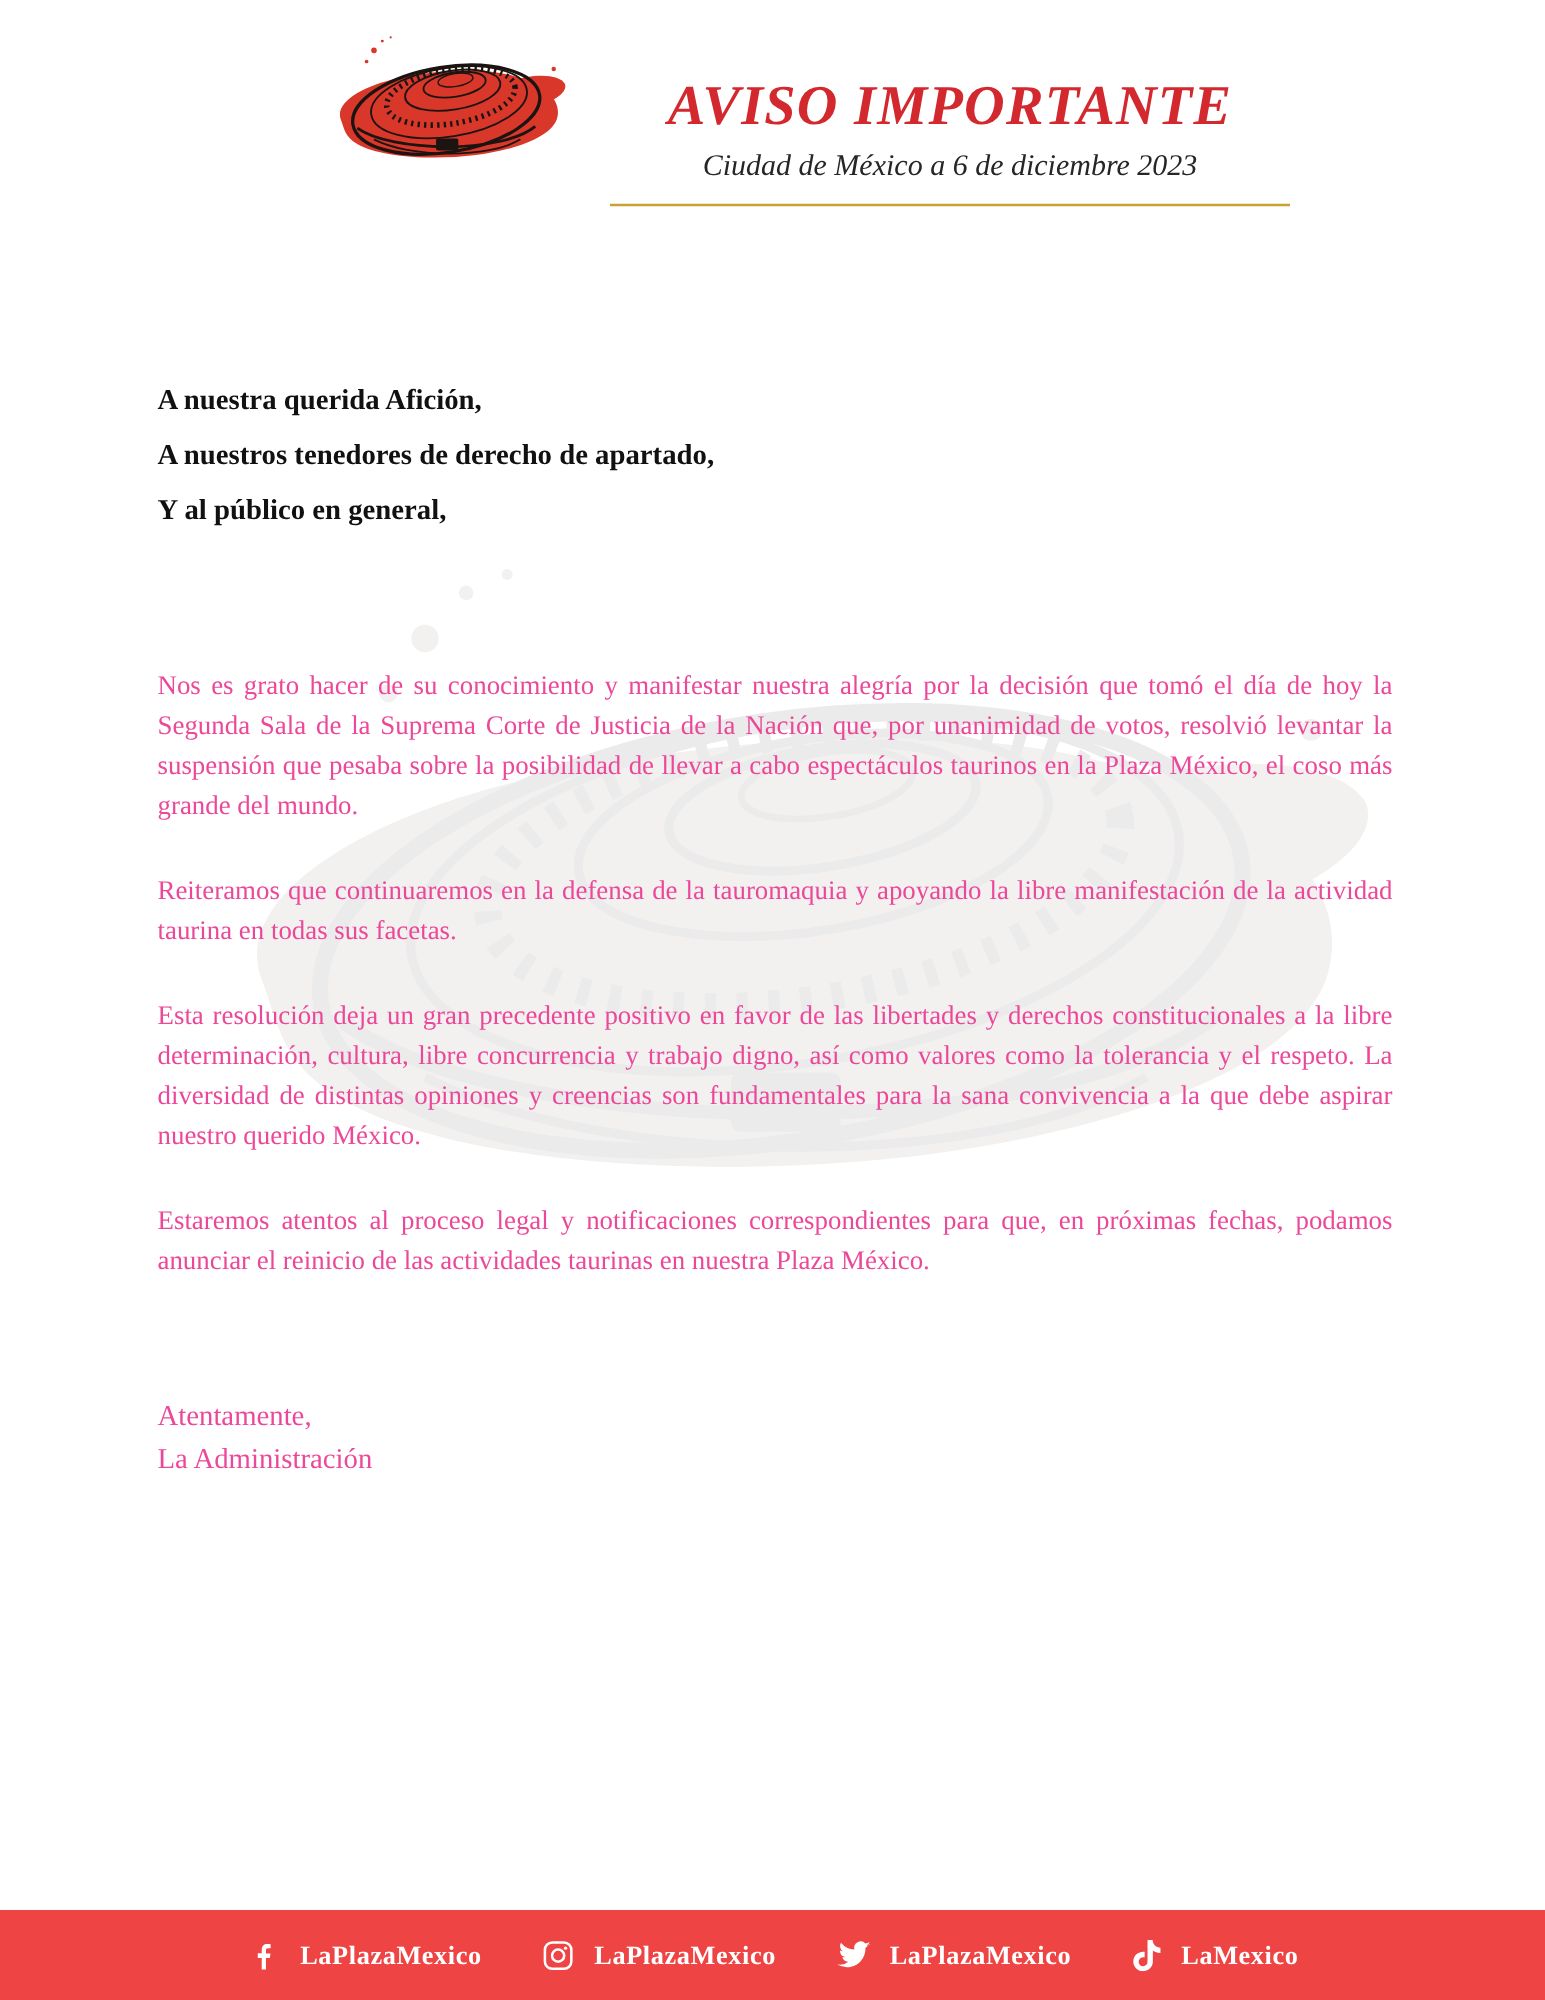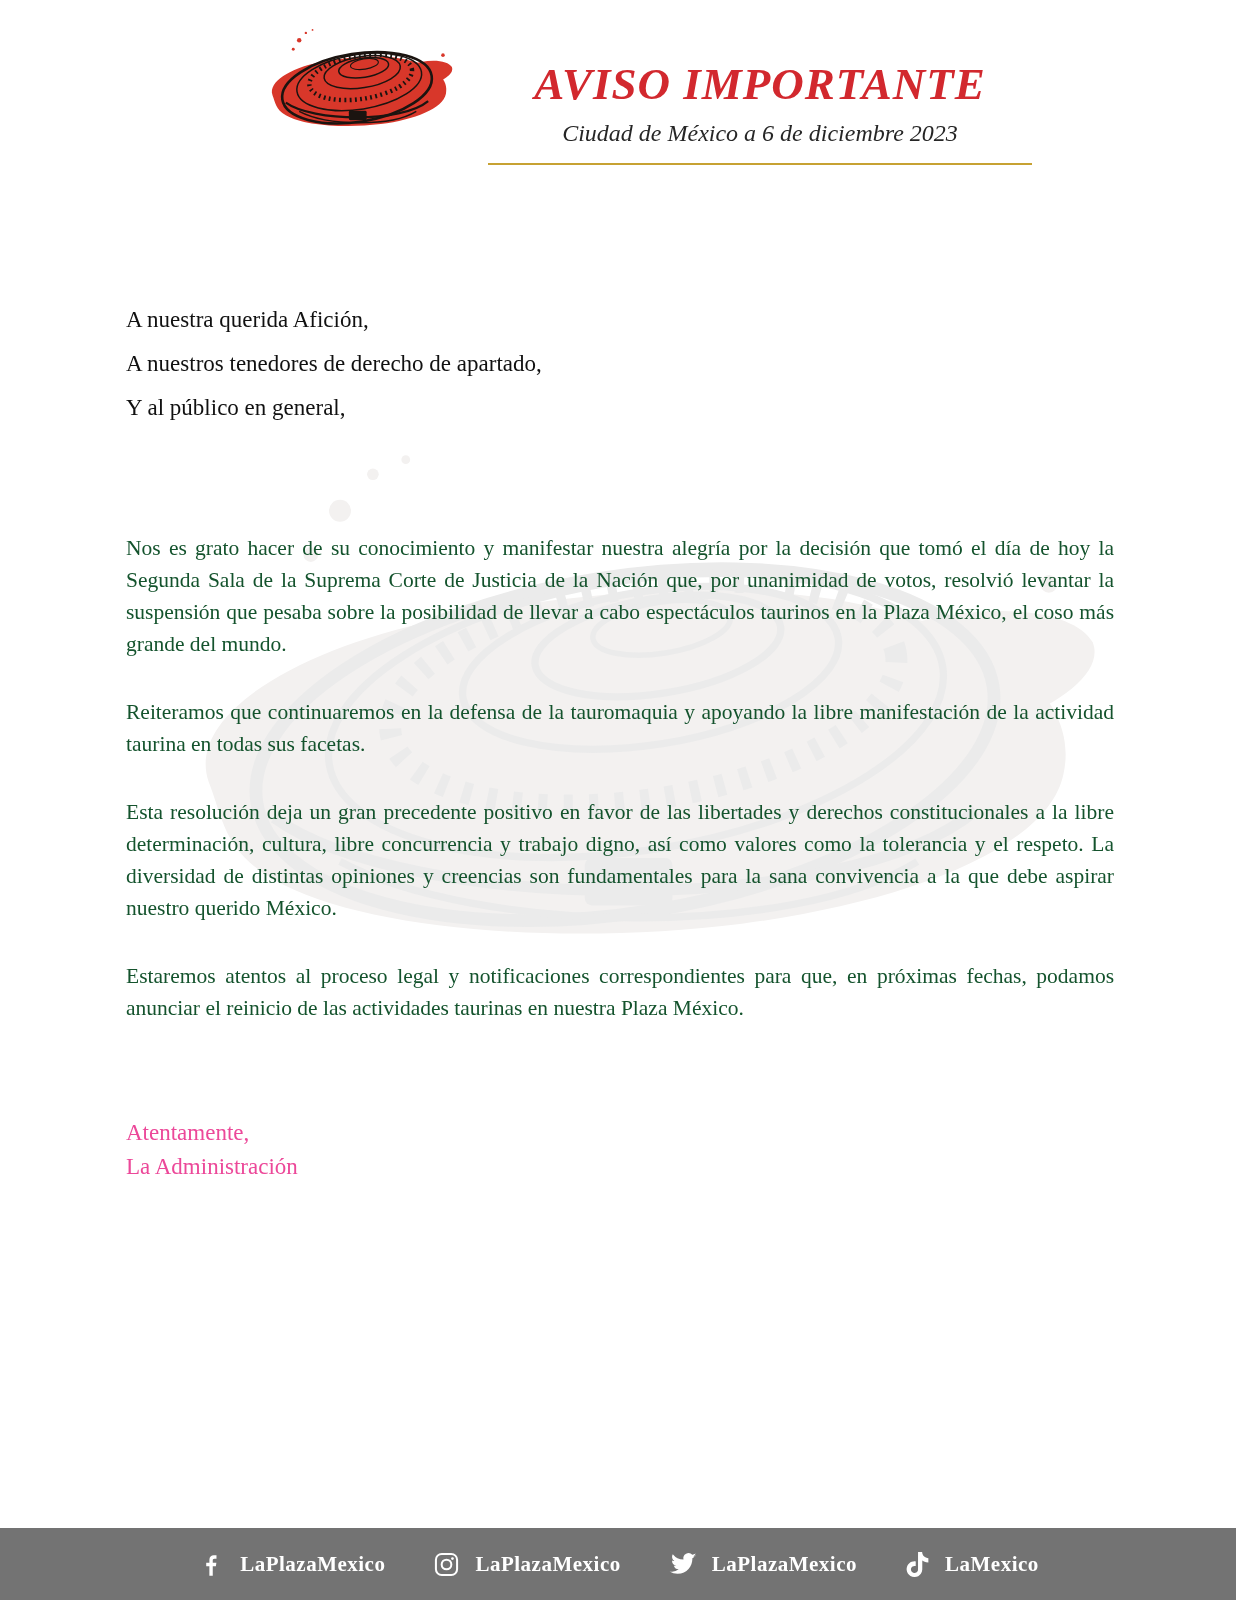--- a/index.html
+++ b/index.html
@@ -30,33 +30,33 @@
   .gold-rule{height:2px;background:#c7a233;width:544px;margin:16px auto 0;}
 
   
   .watermark{position:absolute;left:150px;top:430px;width:950px;height:622px;pointer-events:none;}
   .brush-red{color:#d8372a;}
   .ring-dark{color:#1b1410;}
   .brush-faint{color:#f3f1f0;}
   .ring-faint{color:#ebebeb;}
 
   
-  .salutation{position:absolute;left:126px;top:308px;font-size:23px;font-weight:normal;color:#111;}
+  .salutation{position:absolute;left:126px;top:308px;font-size:23px;font-weight:bold;color:#111;}
   .salutation .sal-line{line-height:23px;margin-bottom:21px;white-space:nowrap;}
   .body-text{
     position:absolute;left:126px;top:532px;width:988px;
-    font-size:21.5px;line-height:32px;text-align:justify;color:#14532d;
+    font-size:21.5px;line-height:32px;text-align:justify;color:#ec4899;
   }
   .body-text p{margin:0 0 36px 0;}
   .closing{position:absolute;left:126px;top:1116px;font-size:23px;line-height:34px;color:#ec4899;}
 
   
   .footer{
     position:absolute;left:0;bottom:0;width:100%;height:72px;
-    background:#737373;display:flex;align-items:center;justify-content:center;gap:48px;
+    background:#ef4444;display:flex;align-items:center;justify-content:center;gap:48px;
   }
   .social-item{display:flex;align-items:center;gap:15px;color:#ffffff;cursor:pointer;}
   .social-item svg{display:block;}
   .social-label{font-size:21px;font-weight:bold;letter-spacing:0.5px;white-space:nowrap;}
 
   .defs-hidden{position:absolute;width:0;height:0;overflow:hidden;}
 </style>
 </head>
 <body>
 

